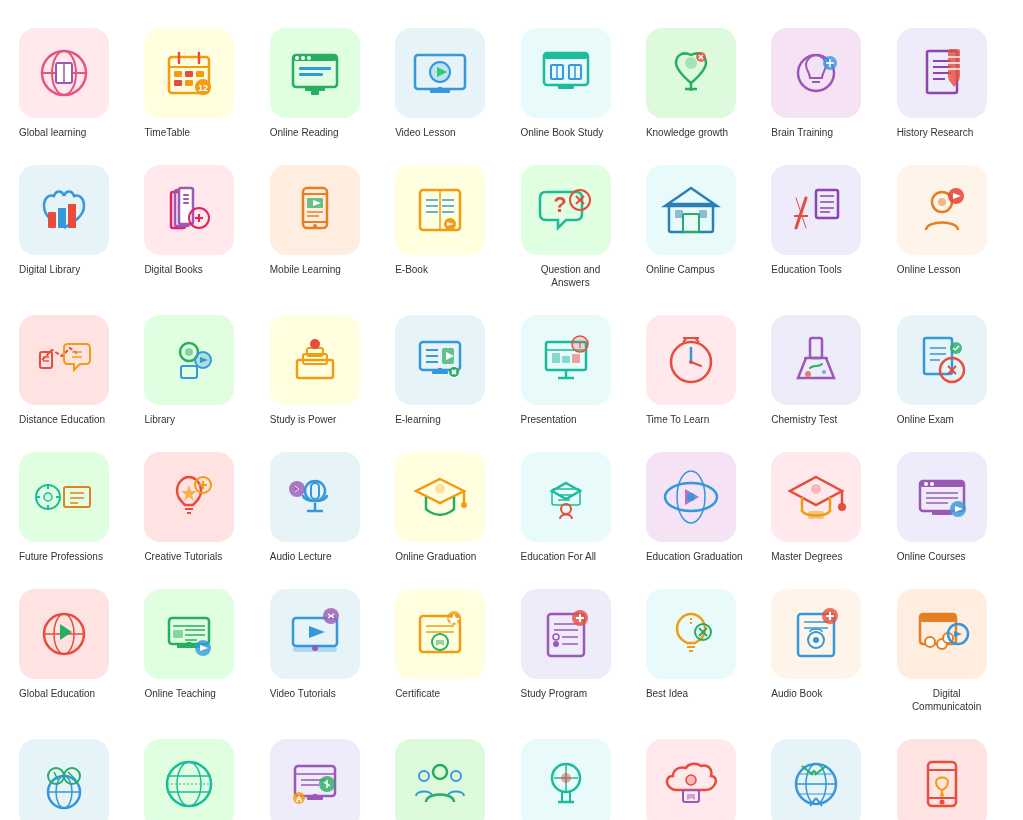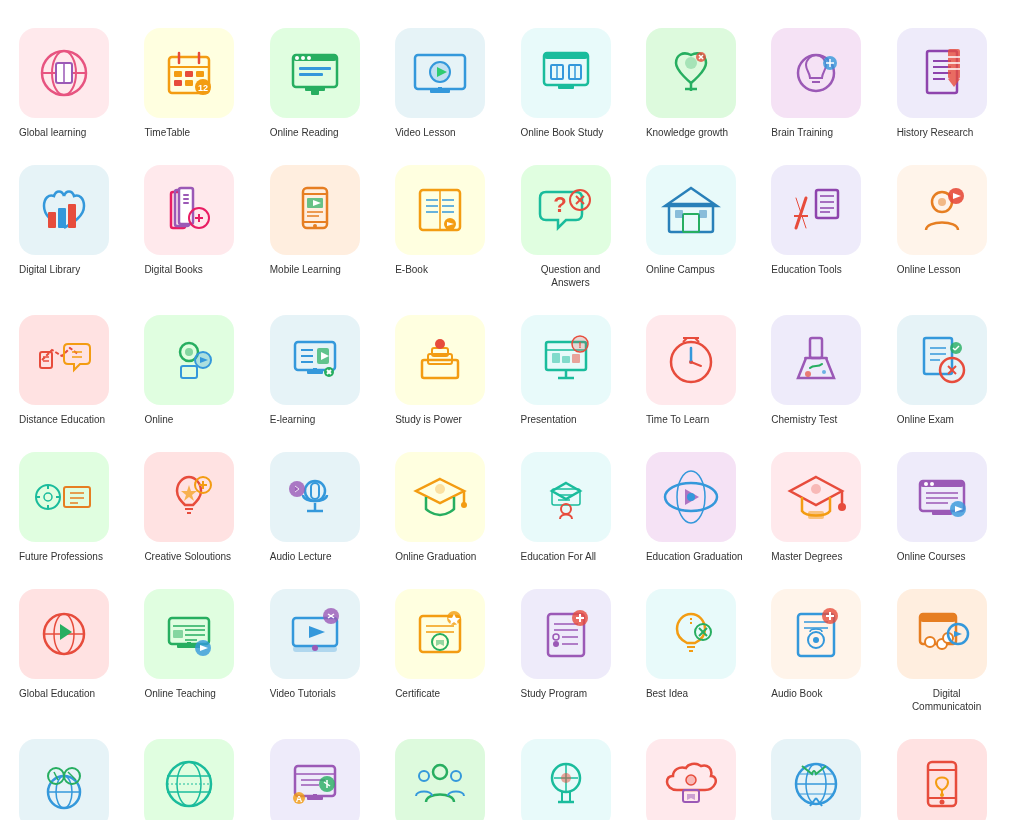--- a/index.html
+++ b/index.html
@@ -325,21 +325,34 @@
     <div class="icon-box bg-mint">
       <svg viewBox="0 0 60 60">
         <circle cx="30" cy="22" r="9" fill="none" stroke="#27ae60" stroke-width="2.5"></circle>
         <circle cx="30" cy="22" r="4" fill="#27ae60" opacity="0.5"></circle>
         <rect x="22" y="36" width="16" height="12" rx="2" fill="none" stroke="#3498db" stroke-width="2"></rect>
         <circle cx="44" cy="30" r="8" fill="#3498db" opacity="0.3"></circle>
         <circle cx="44" cy="30" r="8" fill="none" stroke="#3498db" stroke-width="2"></circle>
         <polygon points="41,27 49,30 41,33" fill="#3498db"></polygon>
       </svg>
     </div>
-    <span class="icon-label">Online</span>
+    <span class="icon-label">Library</span>
+  </div>
+
+  <div class="icon-item">
+    <div class="icon-box bg-yellow">
+      <svg viewBox="0 0 60 60">
+        <rect x="12" y="30" width="36" height="18" rx="2" fill="none" stroke="#f39c12" stroke-width="2.5"></rect>
+        <rect x="18" y="24" width="24" height="10" rx="2" fill="none" stroke="#f39c12" stroke-width="2"></rect>
+        <rect x="22" y="18" width="16" height="8" rx="2" fill="none" stroke="#f39c12" stroke-width="2"></rect>
+        <circle cx="30" cy="14" r="5" fill="#e74c3c"></circle>
+        <line x1="30" y1="10" x2="30" y2="14" stroke="#e74c3c" stroke-width="2"></line>
+      </svg>
+    </div>
+    <span class="icon-label">Study is Power</span>
   </div>
 
   <div class="icon-item">
     <div class="icon-box bg-blue">
       <svg viewBox="0 0 60 60">
         <rect x="10" y="12" width="40" height="28" rx="3" fill="none" stroke="#3498db" stroke-width="2.5"></rect>
         <line x1="16" y1="20" x2="28" y2="20" stroke="#3498db" stroke-width="2"></line>
         <line x1="16" y1="26" x2="28" y2="26" stroke="#3498db" stroke-width="2"></line>
         <line x1="16" y1="32" x2="28" y2="32" stroke="#3498db" stroke-width="2"></line>
         <rect x="32" y="18" width="12" height="16" rx="2" fill="#27ae60" opacity="0.7"></rect>
@@ -348,33 +361,20 @@
         <rect x="28" y="38" width="4" height="6" fill="#3498db"></rect>
         <circle cx="44" cy="42" r="5" fill="#27ae60"></circle>
         <line x1="42" y1="40" x2="46" y2="44" stroke="white" stroke-width="2"></line>
         <line x1="46" y1="40" x2="42" y2="44" stroke="white" stroke-width="2"></line>
       </svg>
     </div>
     <span class="icon-label">E-learning</span>
   </div>
 
   <div class="icon-item">
-    <div class="icon-box bg-yellow">
-      <svg viewBox="0 0 60 60">
-        <rect x="12" y="30" width="36" height="18" rx="2" fill="none" stroke="#f39c12" stroke-width="2.5"></rect>
-        <rect x="18" y="24" width="24" height="10" rx="2" fill="none" stroke="#f39c12" stroke-width="2"></rect>
-        <rect x="22" y="18" width="16" height="8" rx="2" fill="none" stroke="#f39c12" stroke-width="2"></rect>
-        <circle cx="30" cy="14" r="5" fill="#e74c3c"></circle>
-        <line x1="30" y1="10" x2="30" y2="14" stroke="#e74c3c" stroke-width="2"></line>
-      </svg>
-    </div>
-    <span class="icon-label">Study is Power</span>
-  </div>
-
-  <div class="icon-item">
     <div class="icon-box bg-cyan">
       <svg viewBox="0 0 60 60">
         <rect x="10" y="12" width="40" height="28" rx="2" fill="none" stroke="#1abc9c" stroke-width="2.5"></rect>
         <line x1="10" y1="20" x2="50" y2="20" stroke="#1abc9c" stroke-width="1.5"></line>
         <rect x="16" y="23" width="8" height="10" rx="1" fill="#1abc9c" opacity="0.5"></rect>
         <rect x="26" y="26" width="8" height="7" rx="1" fill="#1abc9c" opacity="0.5"></rect>
         <rect x="36" y="24" width="8" height="9" rx="1" fill="#e74c3c" opacity="0.5"></rect>
         <line x1="30" y1="40" x2="30" y2="48" stroke="#1abc9c" stroke-width="2.5"></line>
         <line x1="22" y1="48" x2="38" y2="48" stroke="#1abc9c" stroke-width="2.5"></line>
         <circle cx="44" cy="14" r="8" fill="#e74c3c" opacity="0.2"></circle>
@@ -456,21 +456,21 @@
         <path d="M30 10 C24 10 18 16 18 24 C18 30 22 34 26 38 L34 38 C38 34 42 30 42 24 C42 16 36 10 30 10Z" fill="none" stroke="#e74c3c" stroke-width="2.5"></path>
         <line x1="26" y1="38" x2="34" y2="38" stroke="#e74c3c" stroke-width="2"></line>
         <line x1="26" y1="42" x2="34" y2="42" stroke="#e74c3c" stroke-width="2"></line>
         <line x1="28" y1="46" x2="32" y2="46" stroke="#e74c3c" stroke-width="2"></line>
         <path d="M30 18 L32 24 L38 24 L33 28 L35 34 L30 30 L25 34 L27 28 L22 24 L28 24Z" fill="#f39c12" opacity="0.7"></path>
         <circle cx="44" cy="18" r="8" fill="none" stroke="#f39c12" stroke-width="2"></circle>
         <line x1="40" y1="18" x2="48" y2="18" stroke="#f39c12" stroke-width="2"></line>
         <line x1="44" y1="14" x2="44" y2="22" stroke="#f39c12" stroke-width="2"></line>
       </svg>
     </div>
-    <span class="icon-label">Creative Soloutions</span>
+    <span class="icon-label">Creative Tutorials</span>
   </div>
 
   <div class="icon-item">
     <div class="icon-box bg-blue">
       <svg viewBox="0 0 60 60">
         <circle cx="30" cy="24" r="10" fill="none" stroke="#3498db" stroke-width="2.5"></circle>
         <rect x="26" y="16" width="8" height="16" rx="4" fill="none" stroke="#3498db" stroke-width="2"></rect>
         <path d="M18 28 C18 36 42 36 42 28" fill="none" stroke="#3498db" stroke-width="2.5"></path>
         <line x1="30" y1="36" x2="30" y2="44" stroke="#3498db" stroke-width="2.5"></line>
         <line x1="22" y1="44" x2="38" y2="44" stroke="#3498db" stroke-width="2.5"></line>

